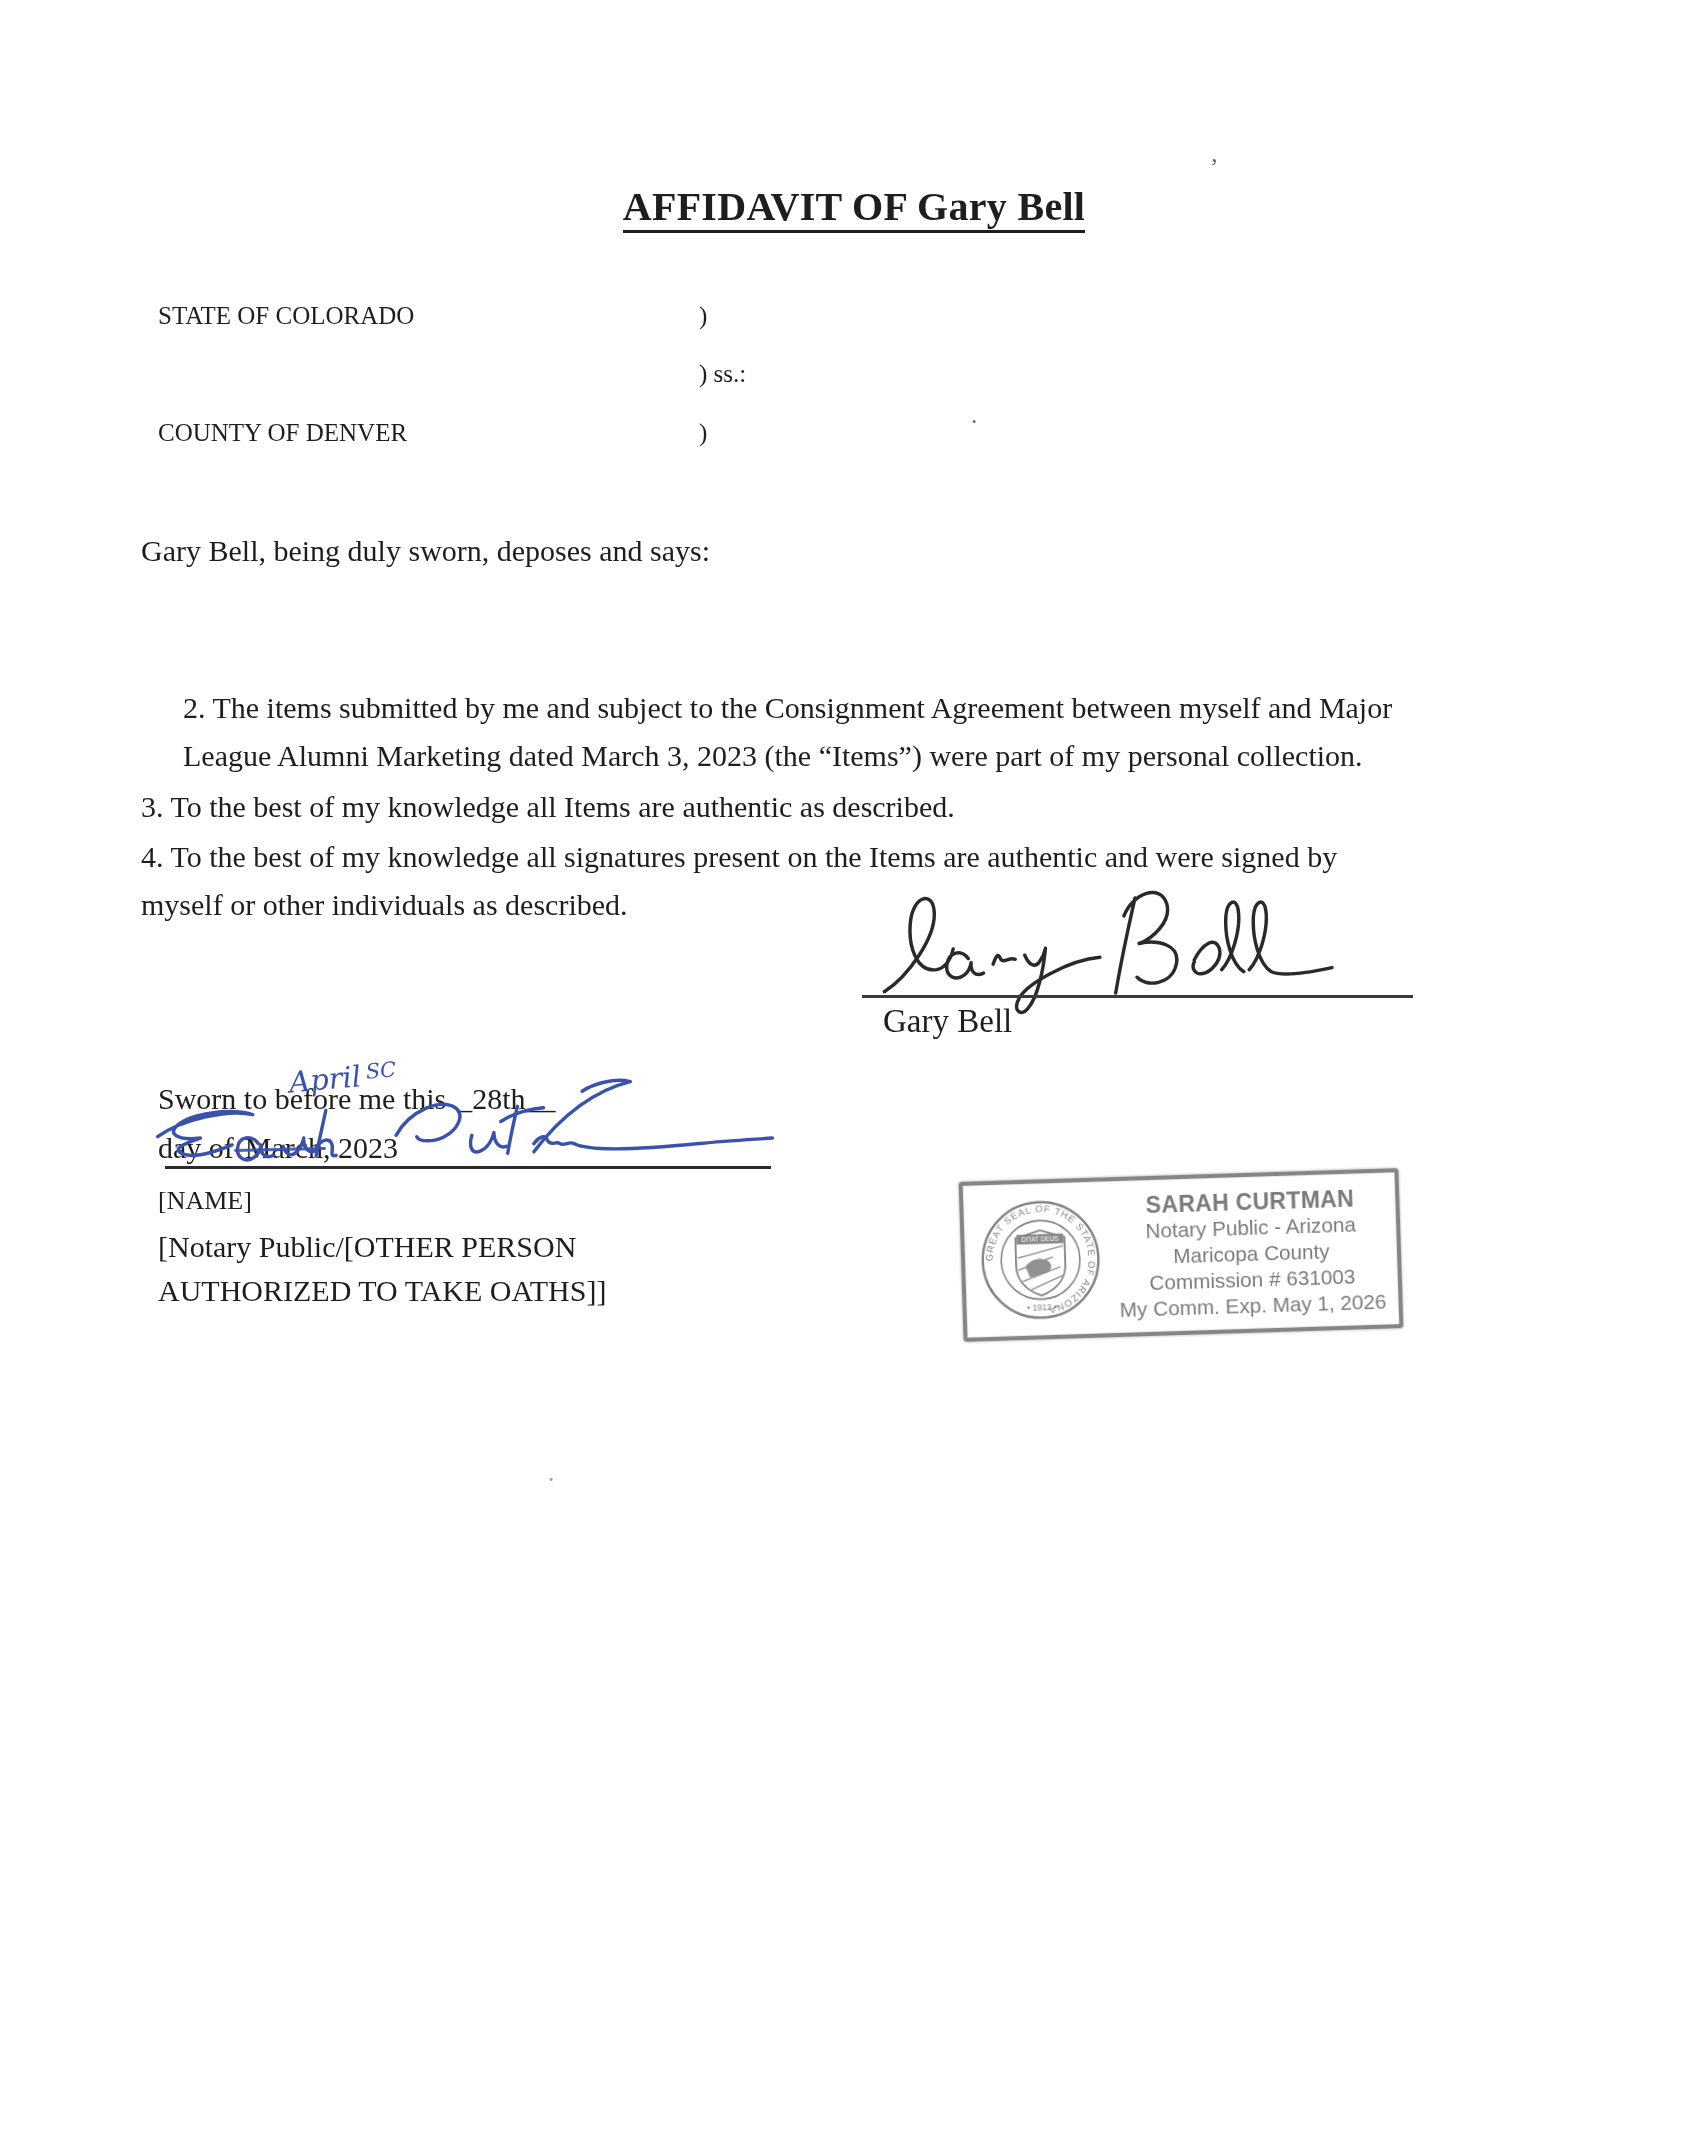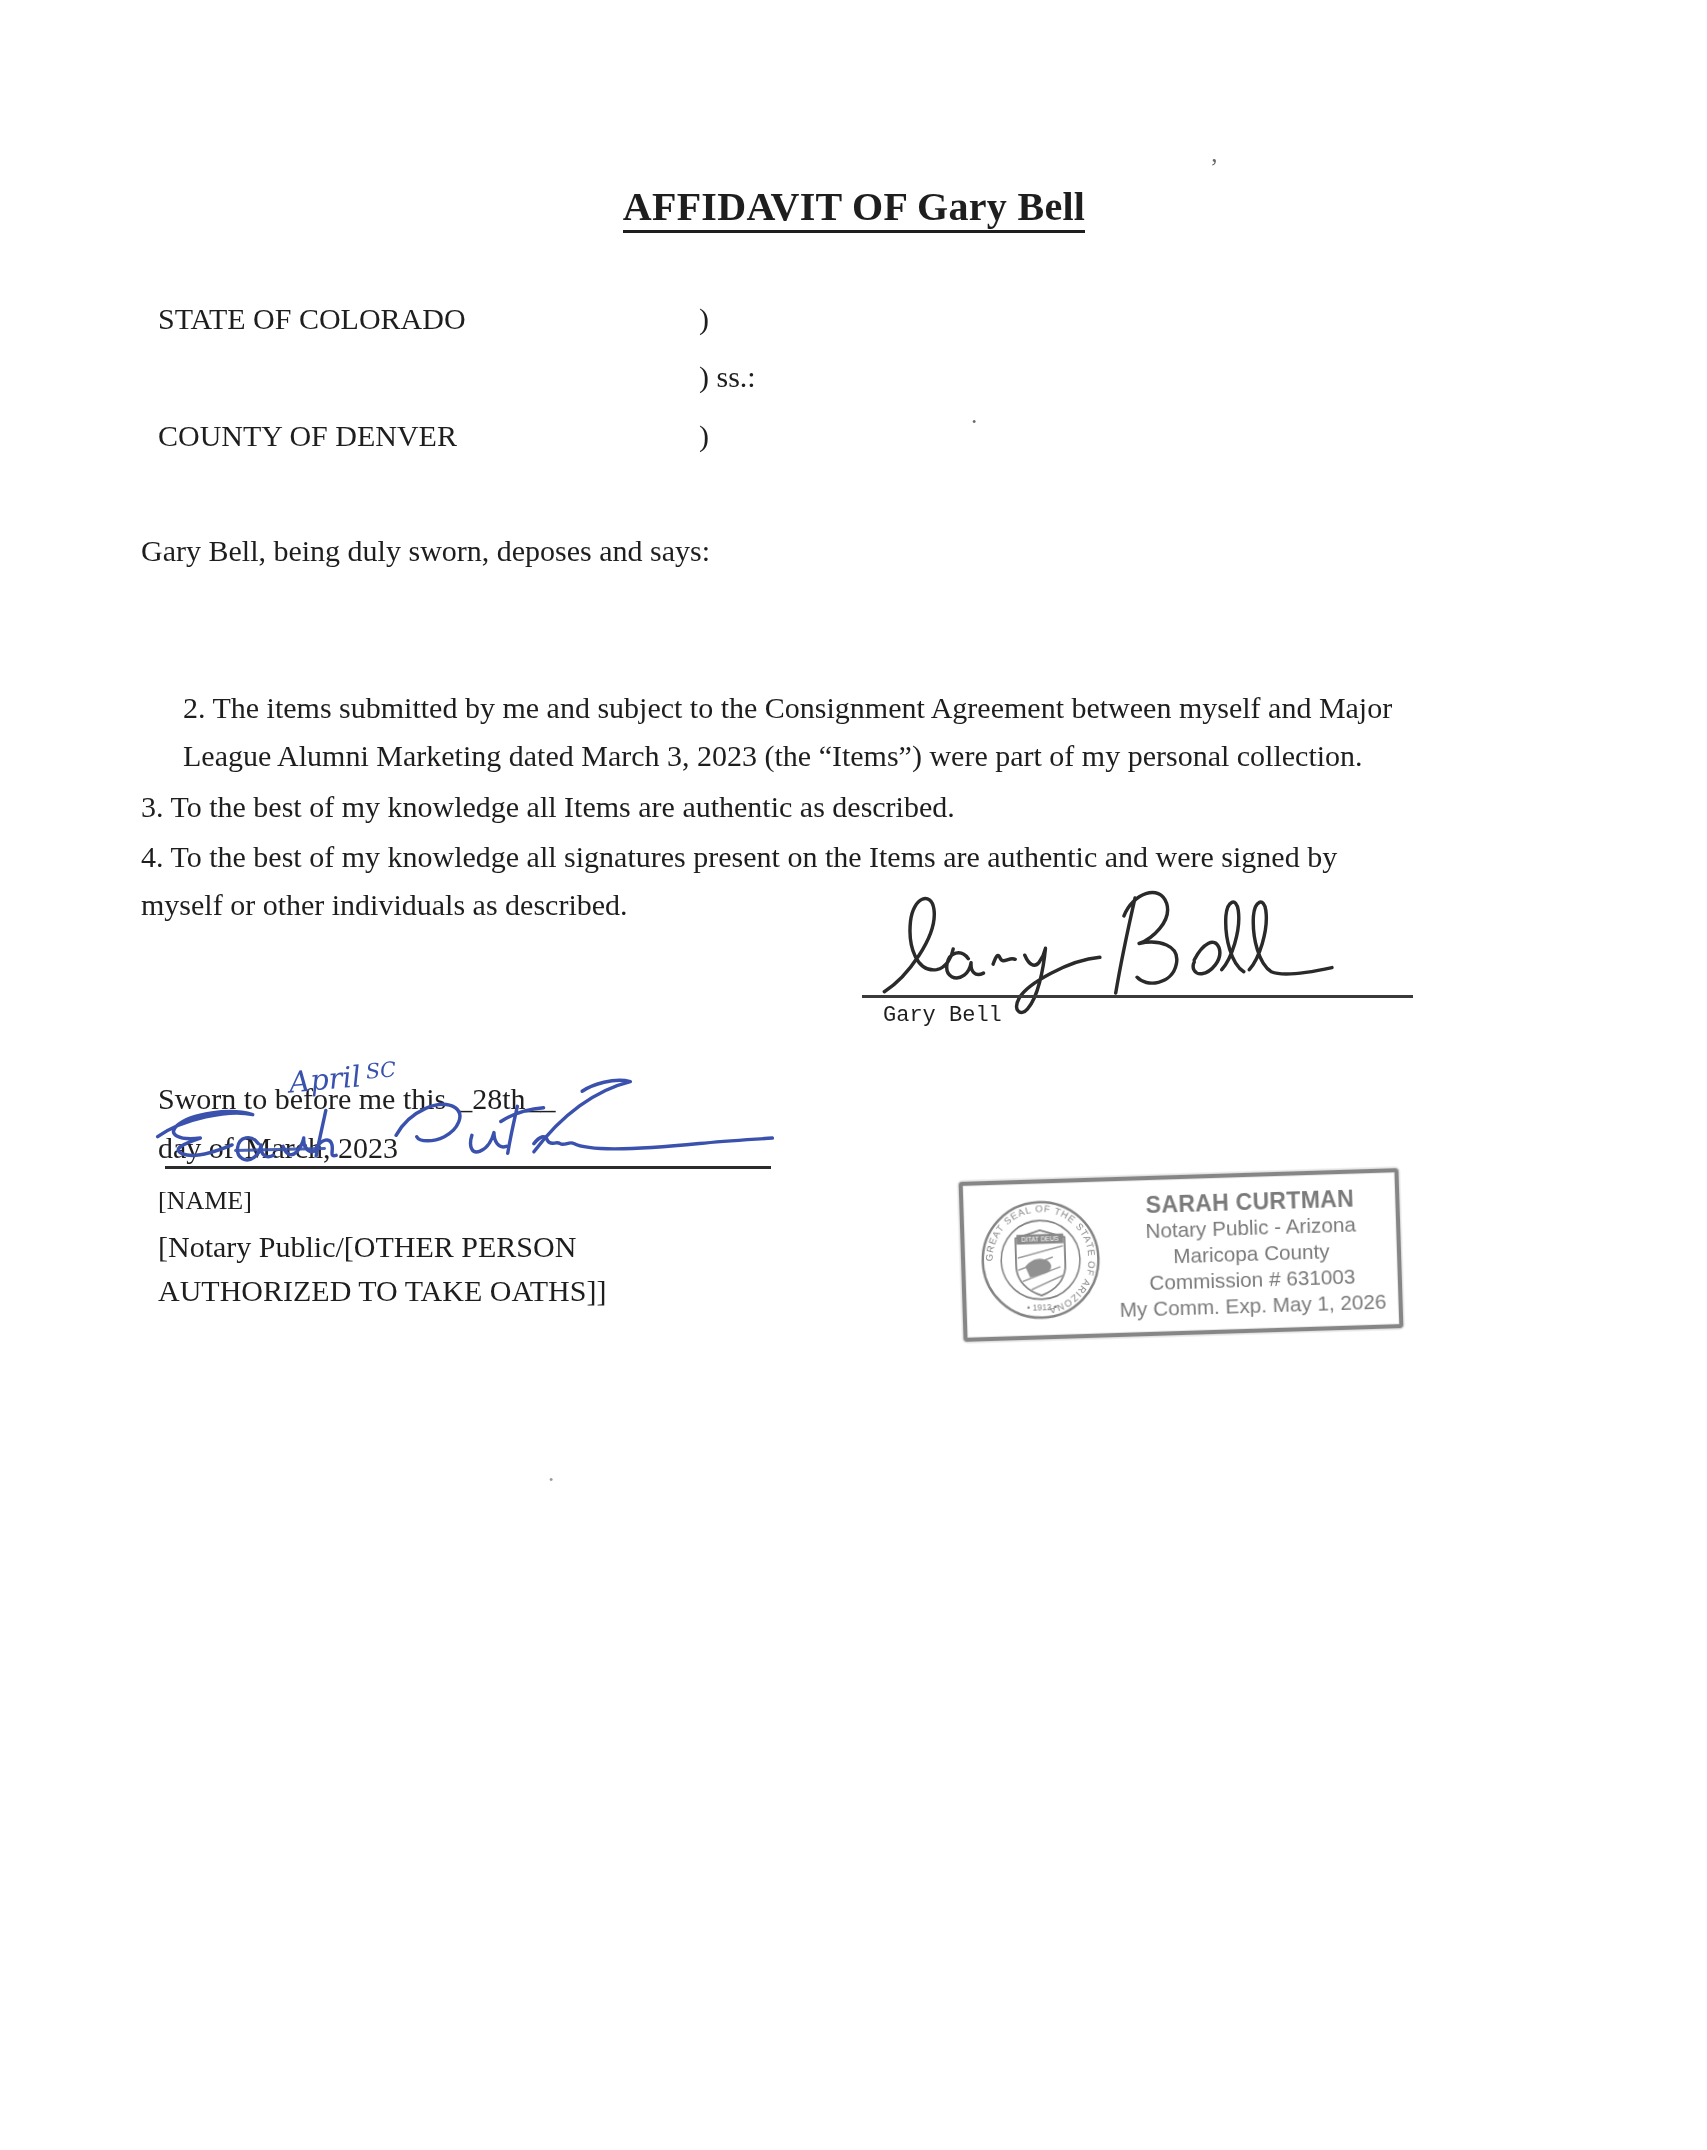--- a/index.html
+++ b/index.html
@@ -8,35 +8,35 @@
     position:relative; width:1708px; height:2151px; background:#ffffff;
     font-family:"Liberation Serif","DejaVu Serif",serif; color:#1e1e1e;
     overflow:hidden;
   }
   .abs { position:absolute; }
   .doc-title {
     top:183px; left:0; width:100%; text-align:center;
     font-size:40px; font-weight:bold; letter-spacing:0.3px;
   }
   .doc-title .underlined { border-bottom:3.4px solid #1e1e1e; padding-bottom:1.4px; }
-  .venue { font-size:30px; }
+  .venue { font-size:25px; }
   .venue-state { top:302px; left:158px; }
   .venue-paren1 { top:302px; left:699px; }
   .venue-ss { top:360px; left:699px; }
   .venue-county { top:419px; left:158px; }
   .venue-paren2 { top:419px; left:699px; }
   .bodytext { font-size:30px; line-height:48px; white-space:nowrap; }
   .intro { top:527px; left:141px; }
   .para1 { top:582px; left:141px; }
   .para2 { top:684px; left:141px;margin-left:42px; }
   .para3 { top:783px; left:141px; }
   .para4 { top:833px; left:141px; }
   .gary-sig-svg { top:876px; left:865px; width:551px; height:146px; }
   .gary-sig-line { top:995px; left:862px; width:551px; height:2.8px; background:#3a3a3a; }
-  .gary-printed { top:1003px; left:883px; font-size:22px;font-family:Liberation Mono, monospace; }
+  .gary-printed { top:1003px; left:883px; font-size:33px; }
   .jurat { font-size:30px;margin-top:36px; }
   .jurat-line1 { top:1046px; left:158px; }
   .jurat-line2 { top:1095px; left:158px; }
   .sp { display:inline-block; width:11px; }
   .struck { position:relative; }
   .struck::after {
     content:""; position:absolute; left:-11px; right:-2.8px; top:52%; height:3.4px;
     background:#3a52ad; transform:rotate(-1.2deg); border-radius:2.1px; opacity:.9;
   }
   .handwritten-month {

